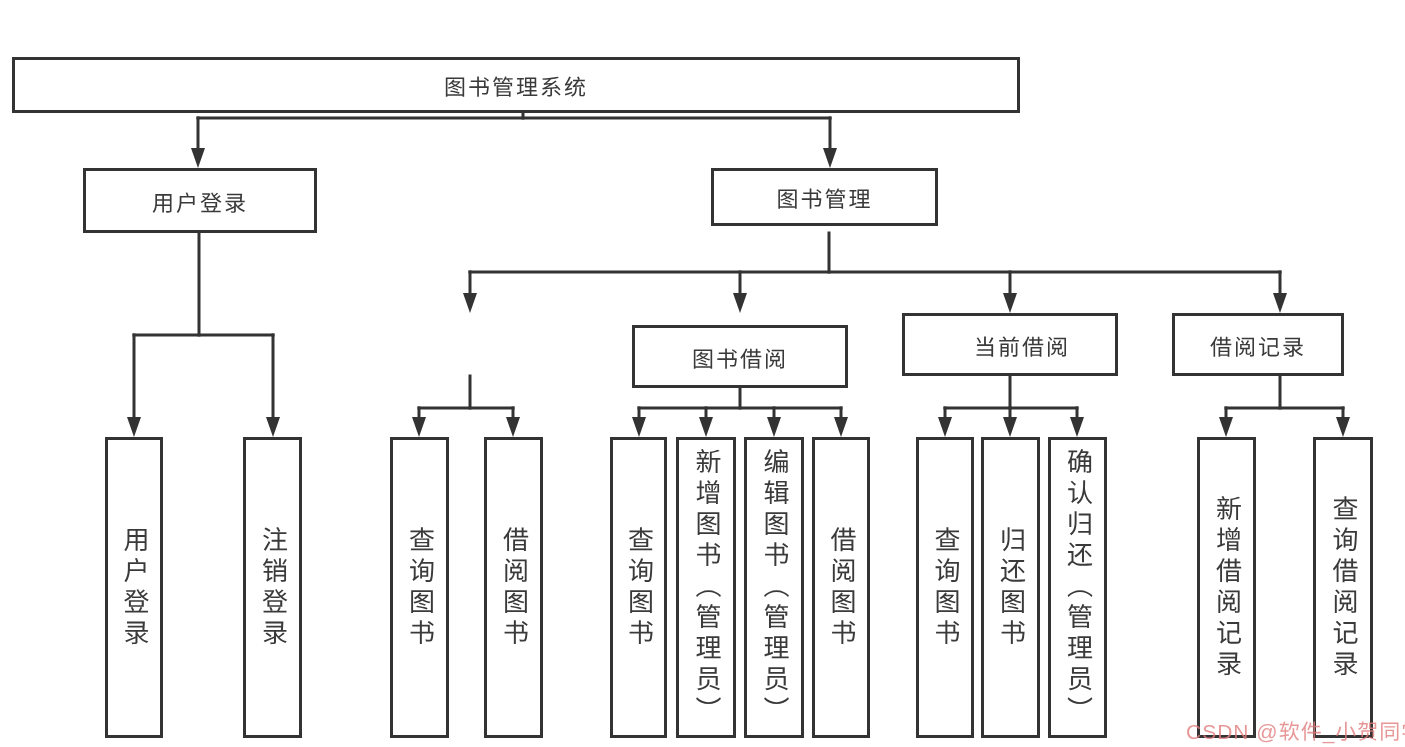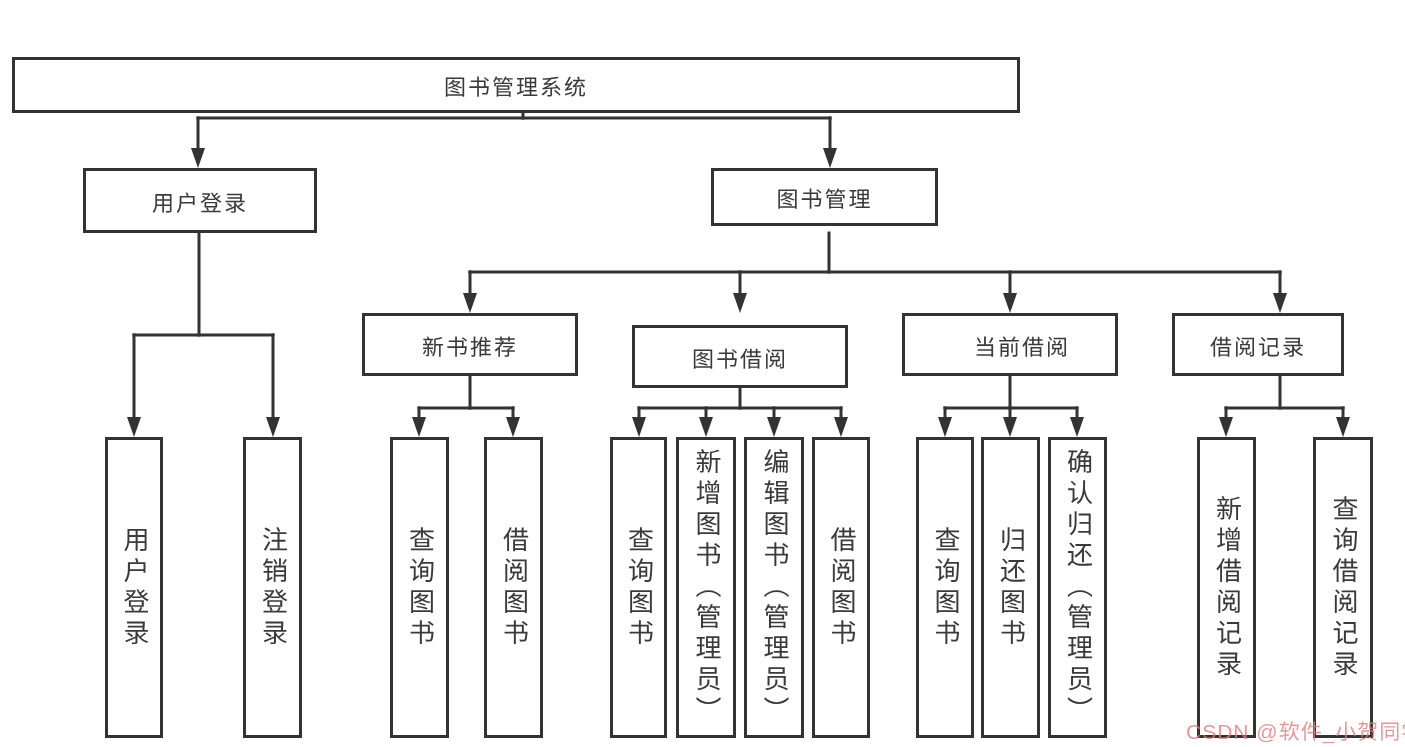--- a/index.html
+++ b/index.html
@@ -107,23 +107,20 @@
     <span>图书管理系统</span>
   </div>
 
   <div class="node hnode" style="left:83px;top:168px;width:234px;height:65px;">
     <span>用户登录</span>
   </div>
   <div class="node hnode" style="left:711px;top:168px;width:227px;height:58px;">
     <span>图书管理</span>
   </div>
 
-  <div class="node hnode" style="left:362px;top:313px;width:216px;height:63px;">
-    <span>新书推荐</span>
-  </div>
   <div class="node hnode" style="left:632px;top:313px;width:216px;height:63px;margin-top:12px;">
     <span>图书借阅</span>
   </div>
   <div class="node hnode" style="left:902px;top:313px;width:216px;height:63px;padding-left:24px;">
     <span>当前借阅</span>
   </div>
   <div class="node hnode" style="left:1172px;top:313px;width:172px;height:63px;text-align:right;">
     <span>借阅记录</span>
   </div>
 

